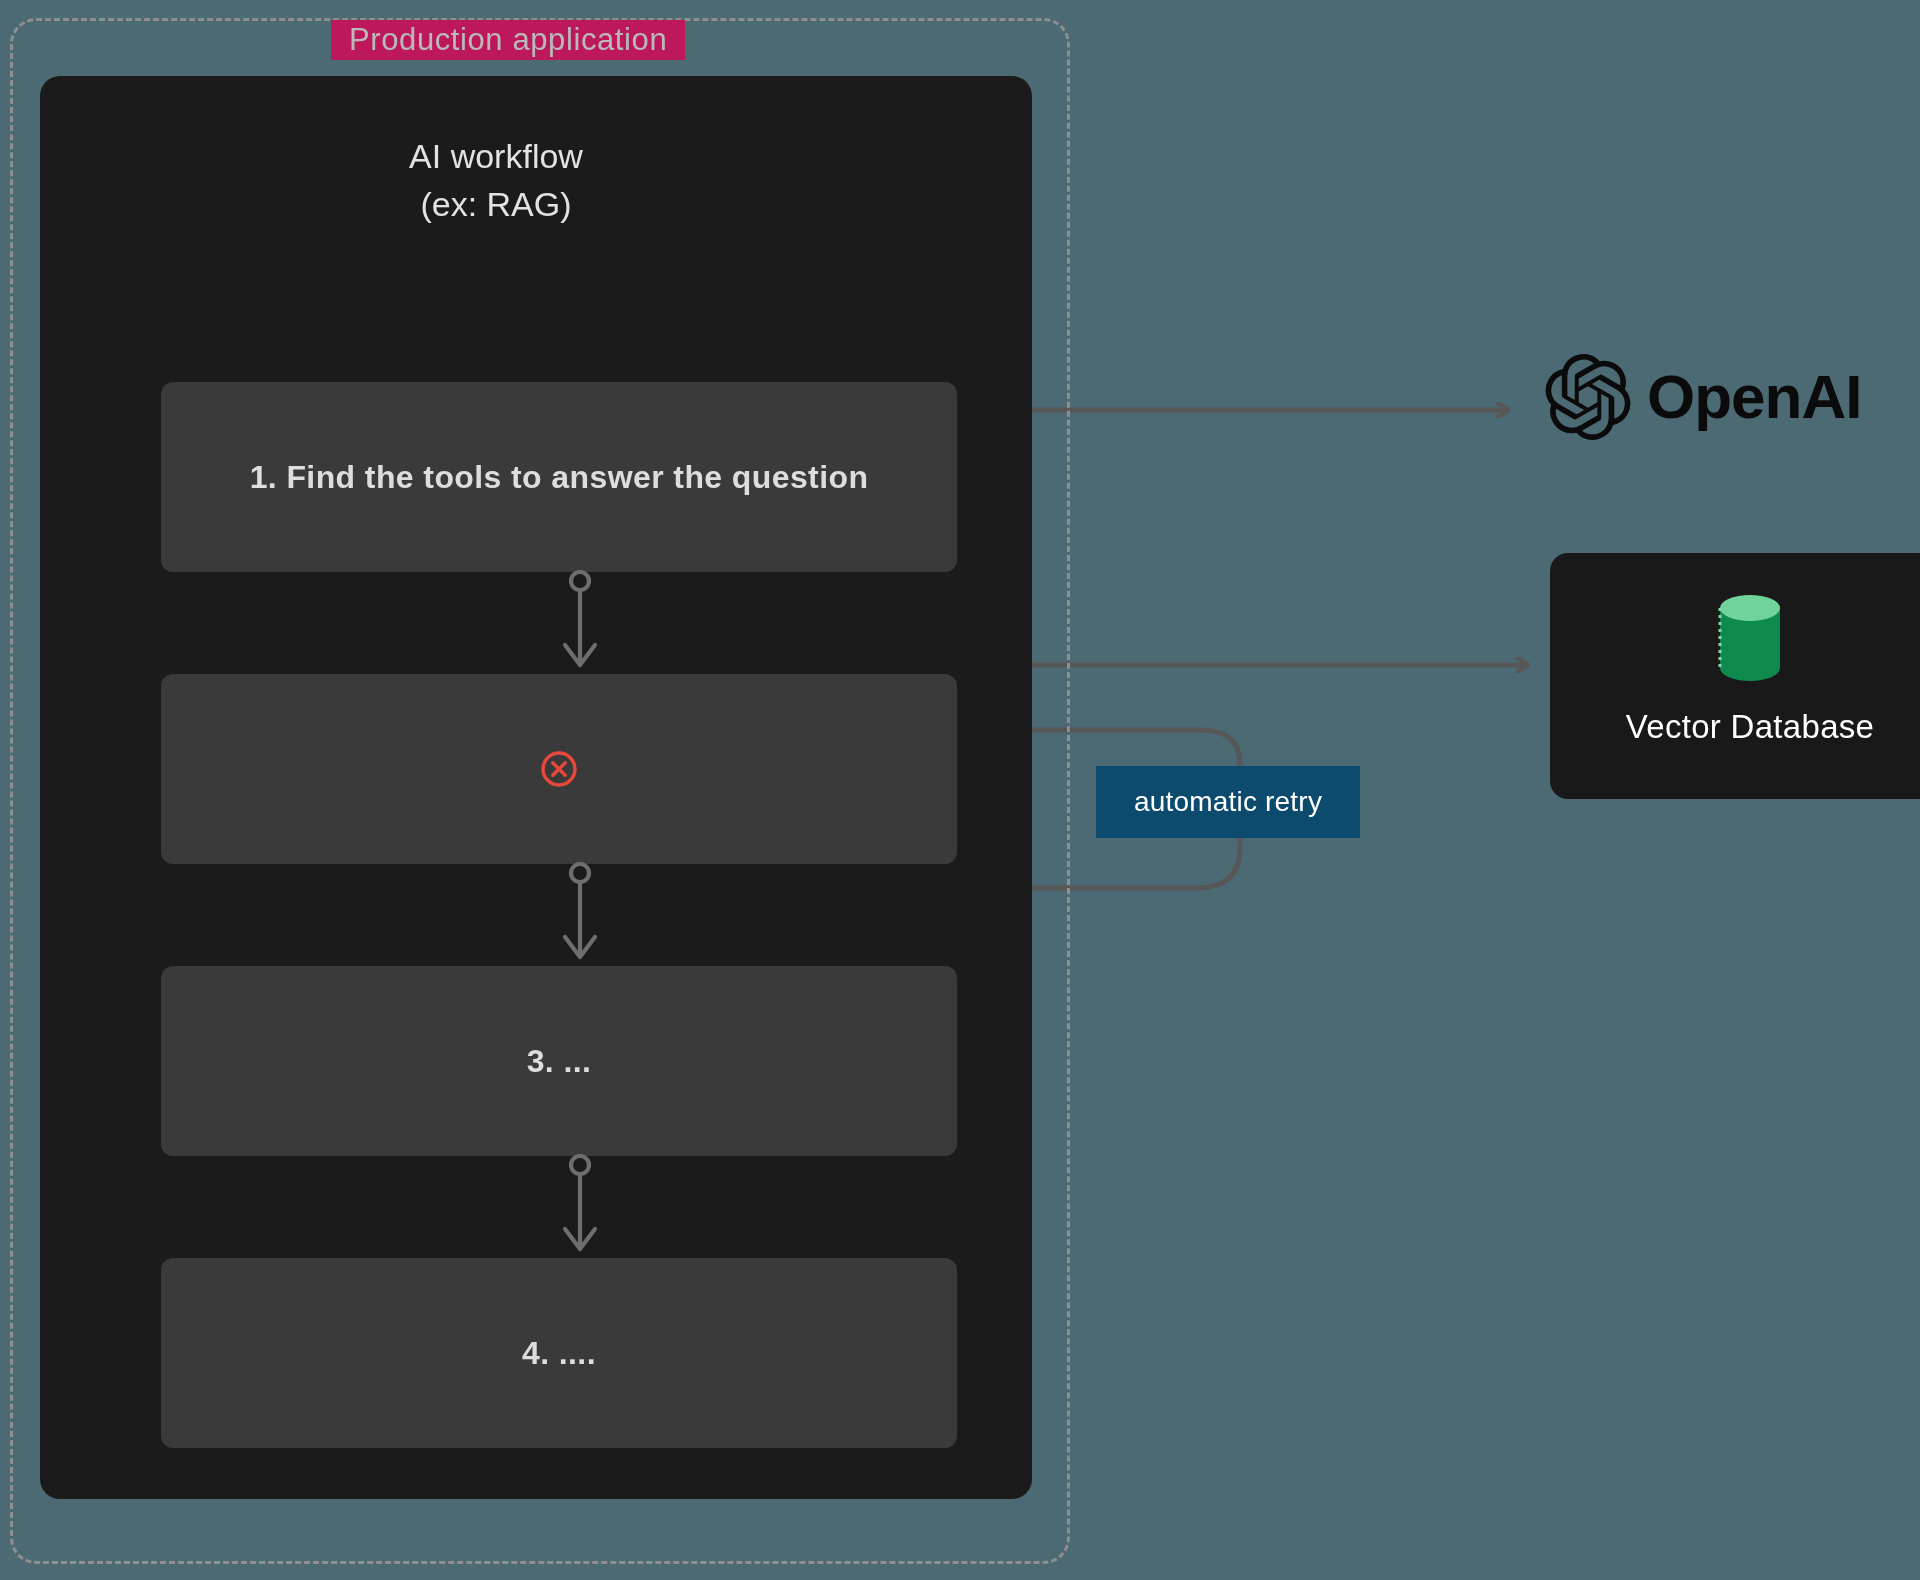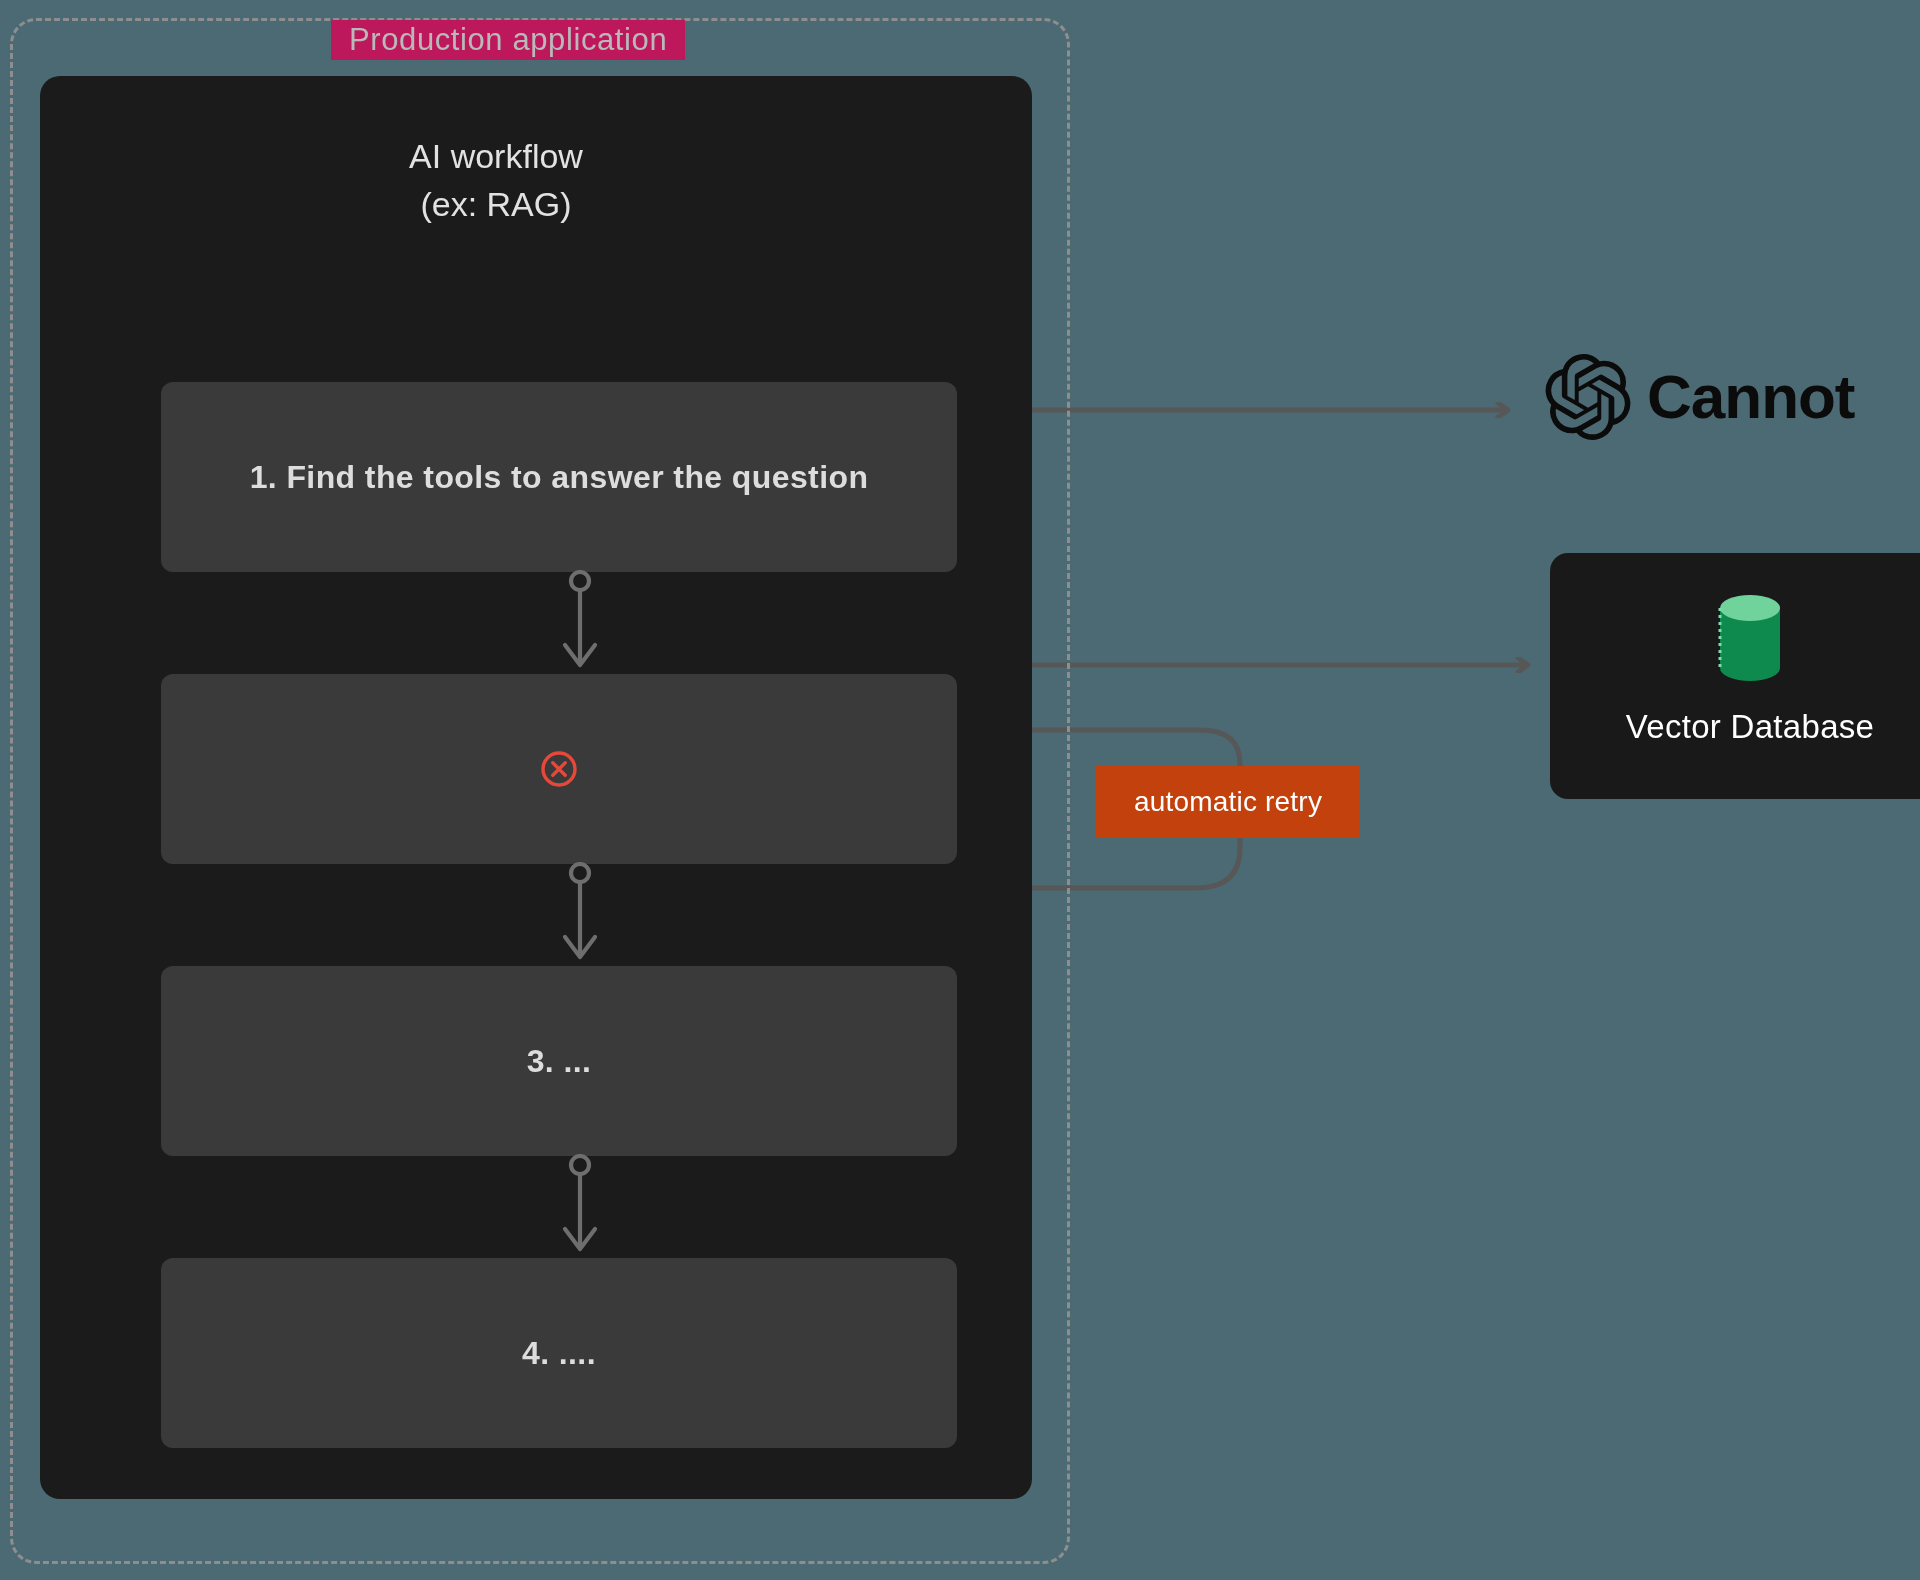--- a/index.html
+++ b/index.html
@@ -163,21 +163,21 @@
     letter-spacing: .3px;
   }
 
   
   .retry-chip {
     position: absolute;
     left: 1096px;
     top: 766px;
     width: 264px;
     height: 72px;
-    background: #c2410c;
+    background: #0c4a6e;
     display: flex;
     align-items: center;
     justify-content: center;
   }
   .retry-chip span {
     color: #FFFFFF;
     font-size: 28px;
     letter-spacing: .2px;
     white-space: nowrap;
   }
@@ -290,21 +290,21 @@
         <line x1="30" y1="20" x2="30" y2="92" stroke="#6E6E6E" stroke-width="4.2"></line>
         <path d="M15,75 L30,95 L45,75" fill="none" stroke="#6E6E6E" stroke-width="4.2" stroke-linecap="round" stroke-linejoin="round"></path>
       </svg>
     </div>
   </div>
 
   <div class="openai-block">
     <svg width="86" height="86" viewBox="0 0 24 24">
       <path fill="#0B0B0B" d="M22.2819 9.8211a5.9847 5.9847 0 0 0-.5157-4.9108 6.0462 6.0462 0 0 0-6.5098-2.9A6.0651 6.0651 0 0 0 4.9807 4.1818a5.9847 5.9847 0 0 0-3.9977 2.9 6.0462 6.0462 0 0 0 .7427 7.0966 5.98 5.98 0 0 0 .511 4.9107 6.051 6.051 0 0 0 6.5146 2.9001A5.9847 5.9847 0 0 0 13.2599 24a6.0557 6.0557 0 0 0 5.7718-4.2058 5.9894 5.9894 0 0 0 3.9977-2.9001 6.0557 6.0557 0 0 0-.7475-7.0729zm-9.022 12.6081a4.4755 4.4755 0 0 1-2.8764-1.0408l.1419-.0804 4.7783-2.7582a.7948.7948 0 0 0 .3927-.6813v-6.7369l2.02 1.1686a.071.071 0 0 1 .038.052v5.5826a4.504 4.504 0 0 1-4.4945 4.4944zm-9.6607-4.1254a4.4708 4.4708 0 0 1-.5346-3.0137l.142.0852 4.783 2.7582a.7712.7712 0 0 0 .7806 0l5.8428-3.3685v2.3324a.0804.0804 0 0 1-.0332.0615L9.74 19.9502a4.4992 4.4992 0 0 1-6.1408-1.6464zM2.3408 7.8956a4.485 4.485 0 0 1 2.3655-1.9728V11.6a.7664.7664 0 0 0 .3879.6765l5.8144 3.3543-2.0201 1.1685a.0757.0757 0 0 1-.071 0l-4.8303-2.7865A4.504 4.504 0 0 1 2.3408 7.872zm16.5963 3.8558L13.1038 8.364 15.1192 7.2a.0757.0757 0 0 1 .071 0l4.8303 2.7913a4.4944 4.4944 0 0 1-.6765 8.1042v-5.6772a.79.79 0 0 0-.407-.667zm2.0107-3.0231l-.142-.0852-4.7735-2.7818a.7759.7759 0 0 0-.7854 0L9.409 9.2297V6.8974a.0662.0662 0 0 1 .0284-.0615l4.8303-2.7866a4.4992 4.4992 0 0 1 6.6802 4.66zM8.3065 12.863l-2.02-1.1638a.0804.0804 0 0 1-.038-.0567V6.0742a4.4992 4.4992 0 0 1 7.3757-3.4537l-.142.0805L8.704 5.4593a.7948.7948 0 0 0-.3927.6813zm1.0976-2.3654l2.602-1.4998 2.6069 1.4998v2.9994l-2.5974 1.4997-2.6067-1.4997z"></path>
     </svg>
-    <span class="openai-wordmark">Cannot</span>
+    <span class="openai-wordmark">OpenAI</span>
   </div>
 
   <div class="vectordb-card">
     <svg class="vectordb-icon" width="76" height="94" viewBox="0 0 76 94">
       <path d="M8,17 L8,77 A30,13 0 0 0 68,77 L68,17 Z" fill="#0E8A4F"></path>
       <ellipse cx="38" cy="17" rx="30" ry="13" fill="#6FD39B"></ellipse>
       <path d="M8,17 L8,77" stroke="#7FDCA8" stroke-width="3" stroke-dasharray="3 4" fill="none"></path>
     </svg>
     <div class="vectordb-label">Vector Database</div>
   </div>

